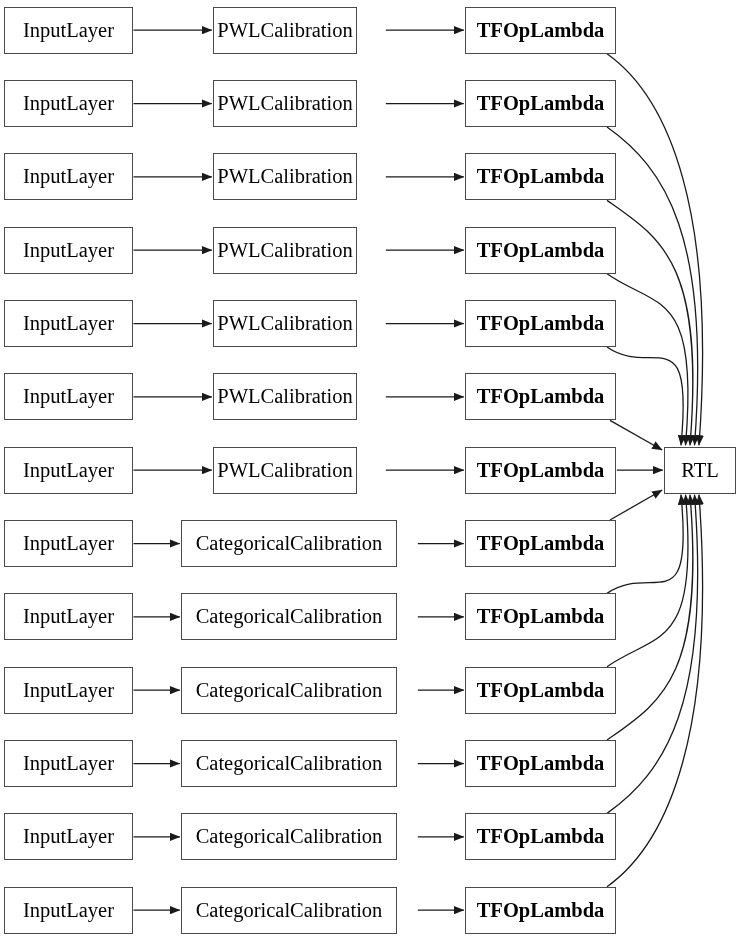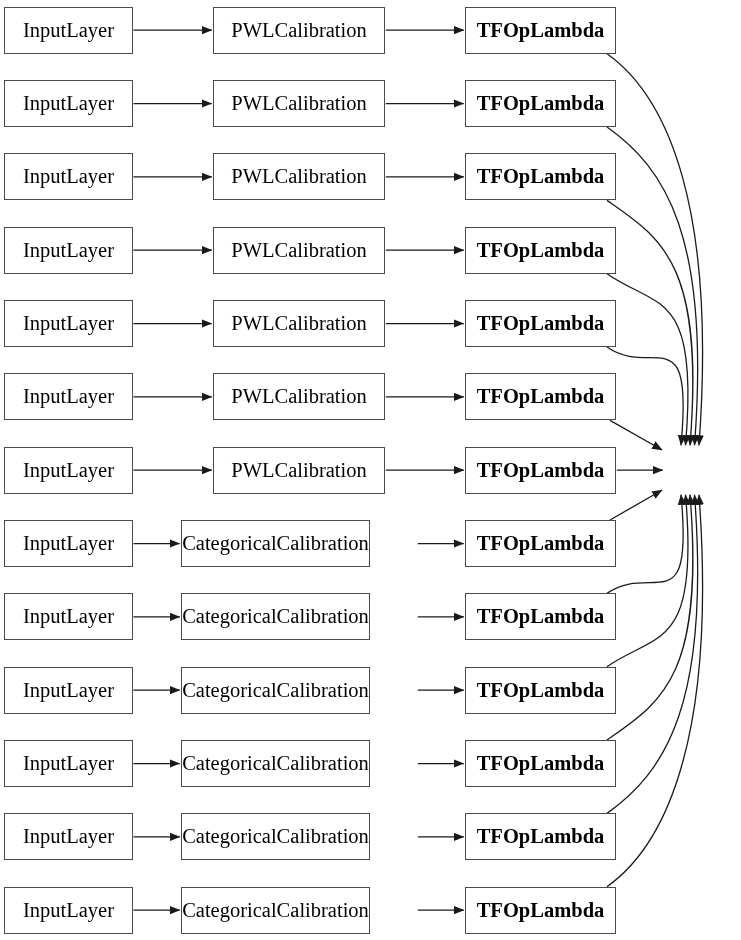--- a/index.html
+++ b/index.html
@@ -46,22 +46,22 @@
     background: #ffffff;
     border: 1.4px solid #4a4a4a;
     color: #000000;
     font-size: 20.5px;
     line-height: 44px;
     text-align: center;
     white-space: nowrap;
     overflow: hidden;
   }
   .node.input  { left: 4px;   width: 129px; }
-  .row.pwl .node.calib { left: 213px; width: 172px; }
-  .row.cat .node.calib { left: 181px; width: 189px; }
+  .row.pwl .node.calib { left: 213px; width: 144px; }
+  .row.cat .node.calib { left: 181px; width: 216px; }
   .node.lambda { left: 465px; width: 151px; font-weight: bold; }
   .node.rtl {
     left: 664px;
     top: 446.5px;
     width: 72px;
     height: 47px;
     position: absolute;
   }
   .edge {
     fill: none;
@@ -182,14 +182,15 @@
       <div class="node calib">CategoricalCalibration</div>
       <div class="node lambda">TFOpLambda</div>
     </div>
     <div class="row cat">
       <div class="node input">InputLayer</div>
       <div class="node calib">CategoricalCalibration</div>
       <div class="node lambda">TFOpLambda</div>
     </div>
   </div>
 
+  <div class="node rtl">RTL</div>
 
 </div>
 
 </body></html>

